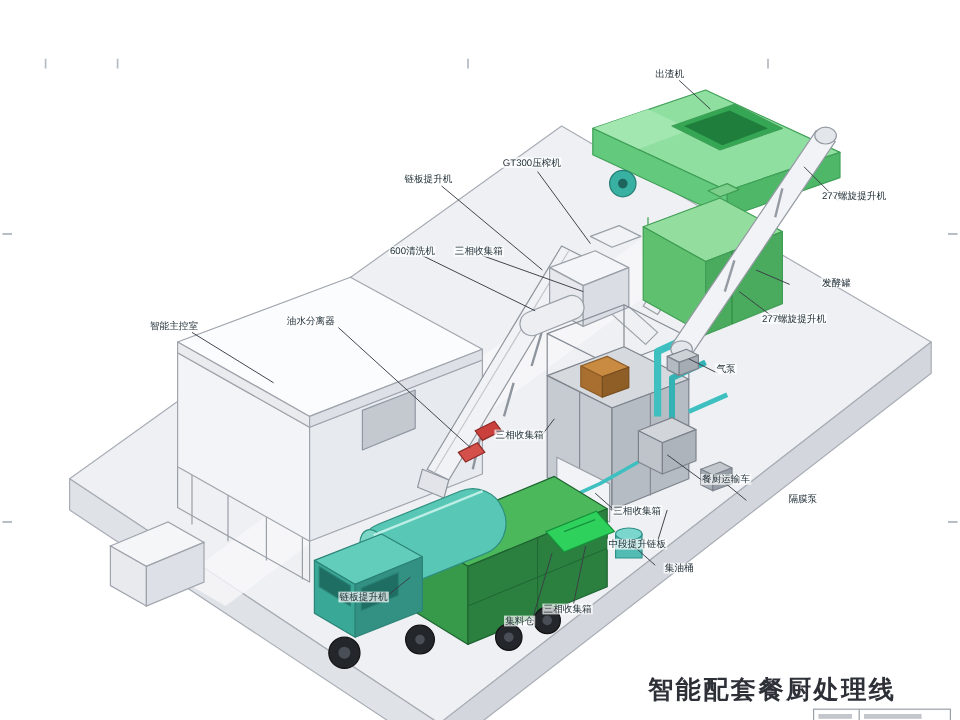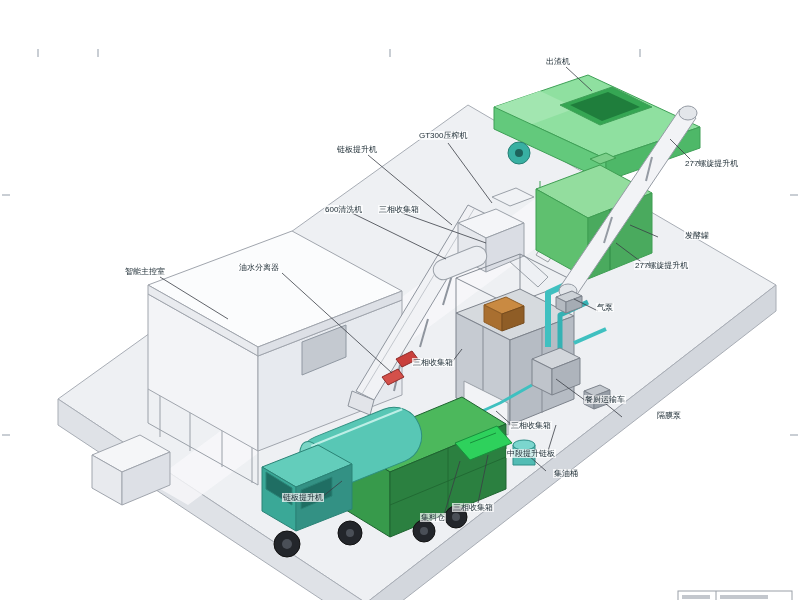--- a/index.html
+++ b/index.html
@@ -224,14 +224,15 @@
 <div class="lbl" style="left:584px;top:348px">餐厨运输车</div>
 <div class="lbl" style="left:656px;top:364px">隔膜泵</div>
 <div class="lbl" style="left:510px;top:374px">三相收集箱</div>
 <div class="lbl" style="left:412px;top:311px">三相收集箱</div>
 <div class="lbl" style="left:506px;top:402px">中段提升链板</div>
 <div class="lbl" style="left:553px;top:422px">集油桶</div>
 <div class="lbl" style="left:452px;top:456px">三相收集箱</div>
 <div class="lbl" style="left:420px;top:466px">集料仓</div>
 <div class="lbl" style="left:282px;top:446px">链板提升机</div>
 
+<div class="diagram-title" style="left:540px;top:514px">智能配套餐厨处理线</div>
 
 </div>
 
 </body></html>

